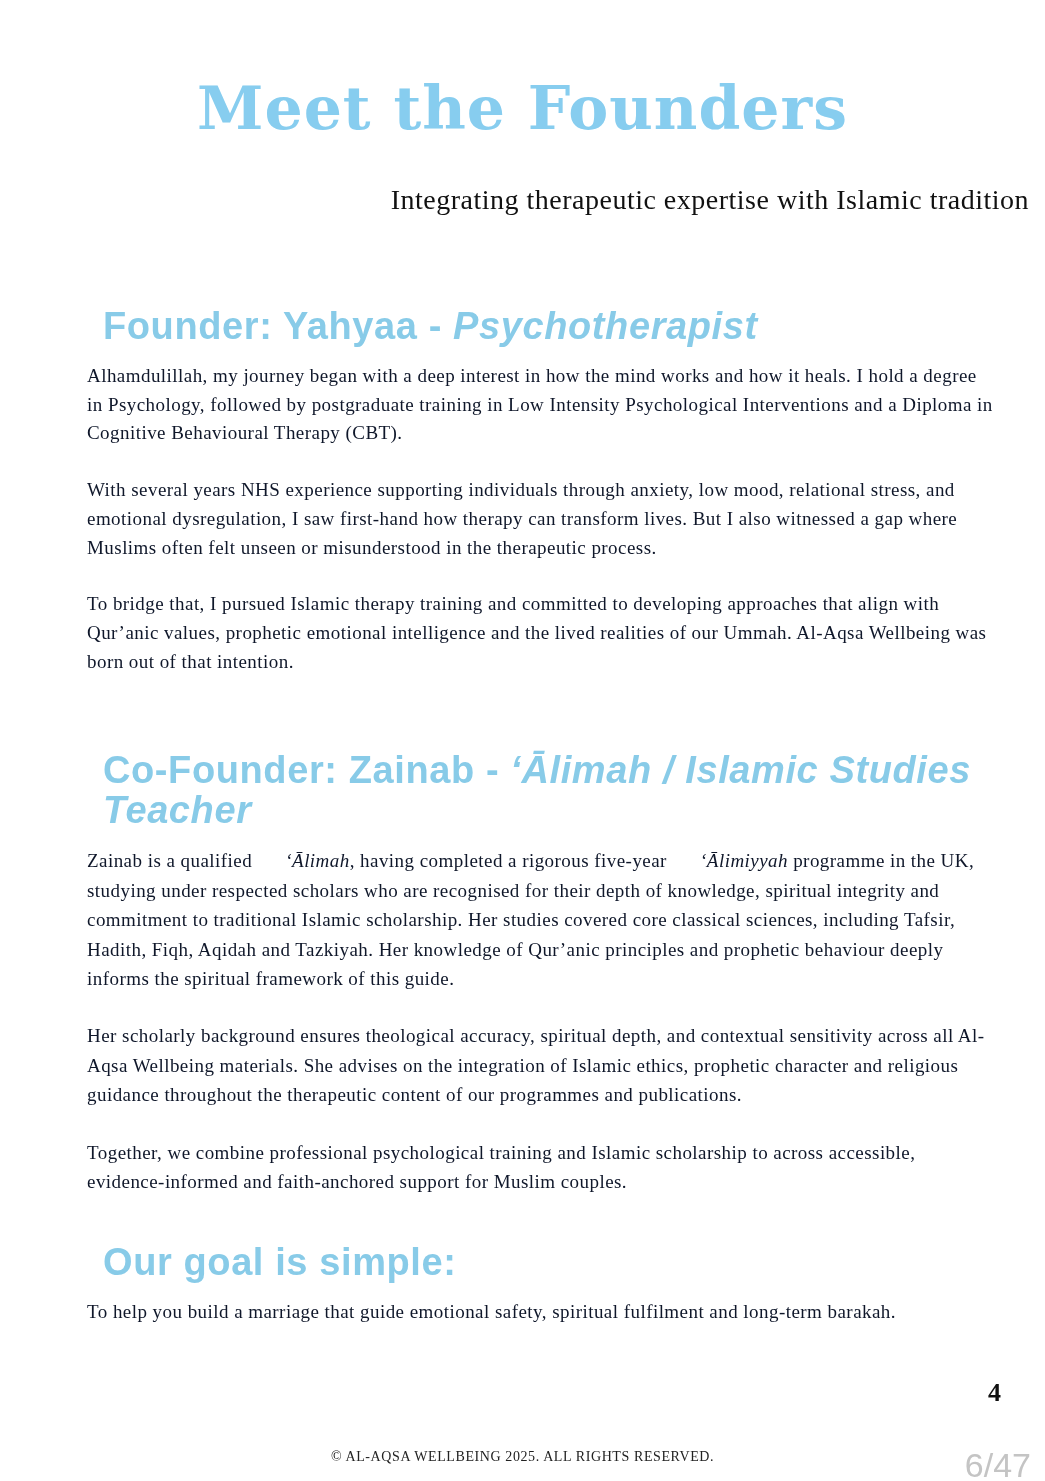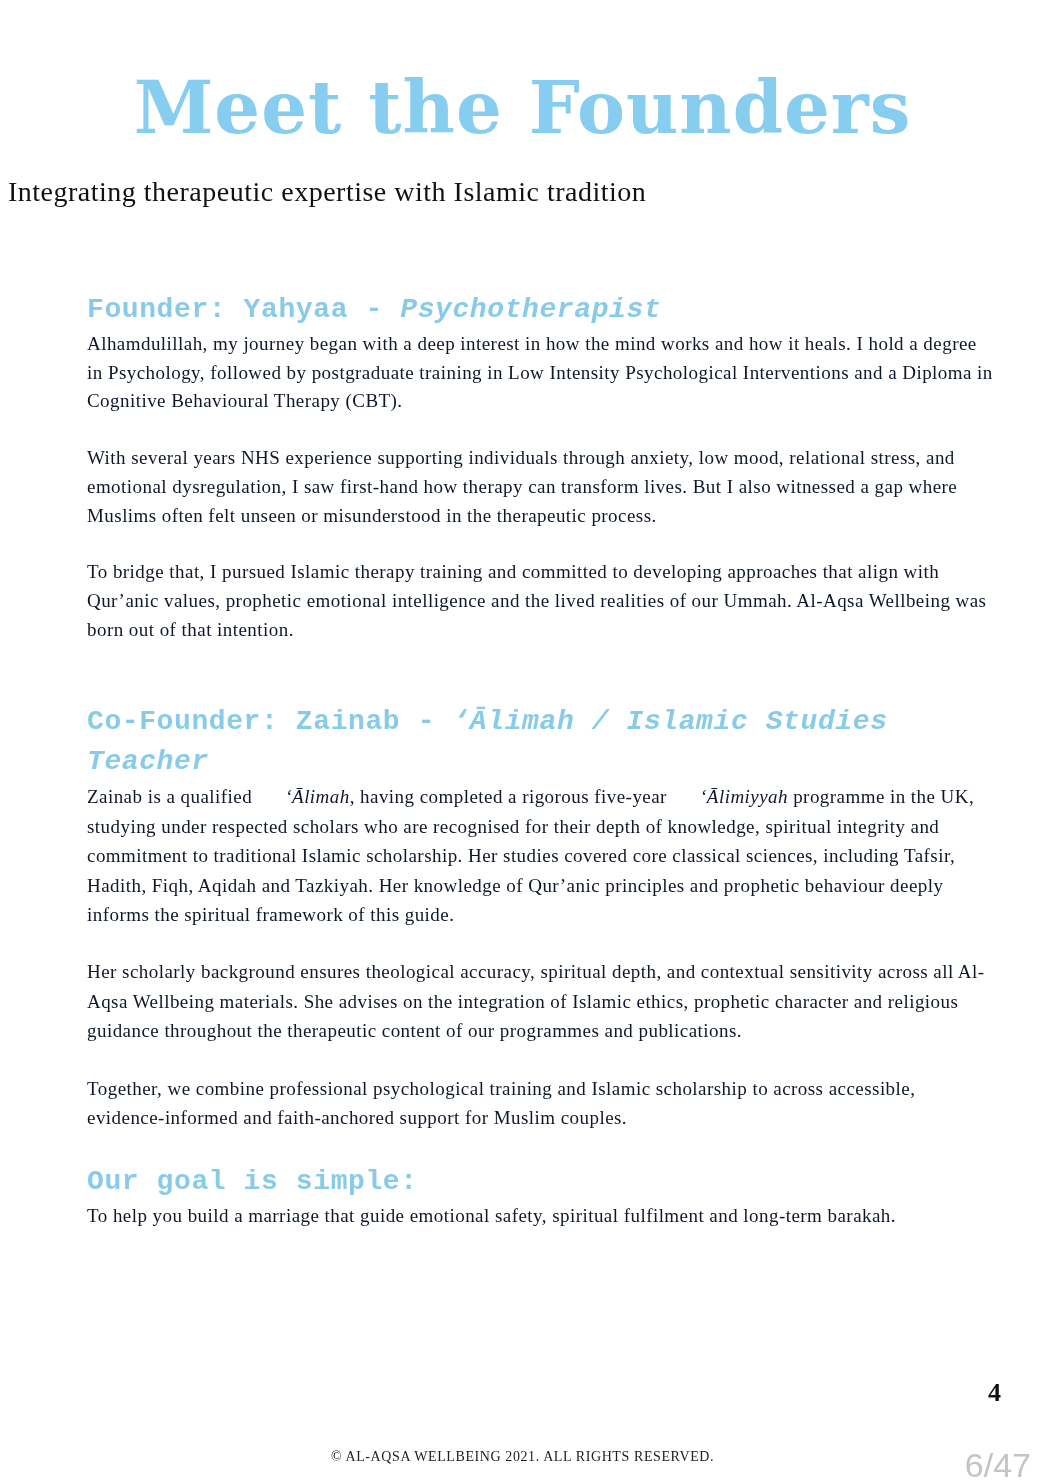--- a/index.html
+++ b/index.html
@@ -1,31 +1,31 @@
 <!DOCTYPE html>
 <html><head>
   <meta charset="utf-8">
   <style>
     html, body { margin: 0; padding: 0; background: #ffffff; }
     body { width: 1045px; height: 1481px; position: relative; overflow: hidden; }
     .page { position: absolute; left: 0; top: 0; width: 1045px; height: 1481px; background: #ffffff; }
     .title {
       position: absolute; left: 0; right: 0; top: 58px; text-align: center;
-      font-family: "DejaVu Serif", serif; font-weight: bold; font-size: 72px;
+      font-family: "DejaVu Serif", serif; font-weight: bold; font-size: 60px;
       color: #87cdef; letter-spacing: 1px; line-height: 100px; margin: 0;
     }
     .subtitle {
-      position: absolute; left: 0; right: 0; top: 166px; text-align: left;
+      position: absolute; left: 0; right: 0; top: 166px; text-align: right;
       font-family: "Liberation Serif", serif; font-size: 28px; color: #111111;
-      line-height: 36px; margin: 8px; letter-spacing: 0.5px;
+      line-height: 36px; margin: 16px; letter-spacing: 0.5px;
     }
     .content { position: absolute; left: 87px; top: 290px; width: 910px; }
     .h2 {
-      font-family: Liberation Mono, monospace; font-weight: bold; font-size: 28px;
-      color: #88cbe8; margin: 0; line-height: 40px; letter-spacing: 0.6px;
+      font-family: Liberation Sans, sans-serif; font-weight: bold; font-size: 38px;
+      color: #88cbe8; margin: 16px; line-height: 40px; letter-spacing: 0.6px;
     }
     .h2 .role { font-style: italic; }
     .para {
       font-family: Liberation Serif, serif; font-size: 19px; color: #0f172a;
       line-height: 28.7px; margin: 0; letter-spacing: 0.45px;
     }
     .para-gap { height: 28px; }
     .section-gap-1 { height: 58px; }
     .zainab-para { line-height: 29.4px; }
     .page-num {
@@ -66,15 +66,15 @@
     <div class="para-gap"></div>
     <p class="para zainab-para">Together, we combine professional psychological training and Islamic scholarship to across accessible, evidence-informed and faith-anchored support for Muslim couples.</p>
 
     <div style="height: 30px;"></div>
 
     <h2 class="h2">Our goal is simple:</h2>
     <p class="para">To help you build a marriage that guide emotional safety, spiritual fulfilment and long-term barakah.</p>
   </div>
 
   <div class="page-num">4</div>
-  <div class="footer">© AL-AQSA WELLBEING 2021. ALL RIGHTS RESERVED.</div>
+  <div class="footer">© AL-AQSA WELLBEING 2025. ALL RIGHTS RESERVED.</div>
   <div class="pager">6/47</div>
 </div>
 
 </body></html>

